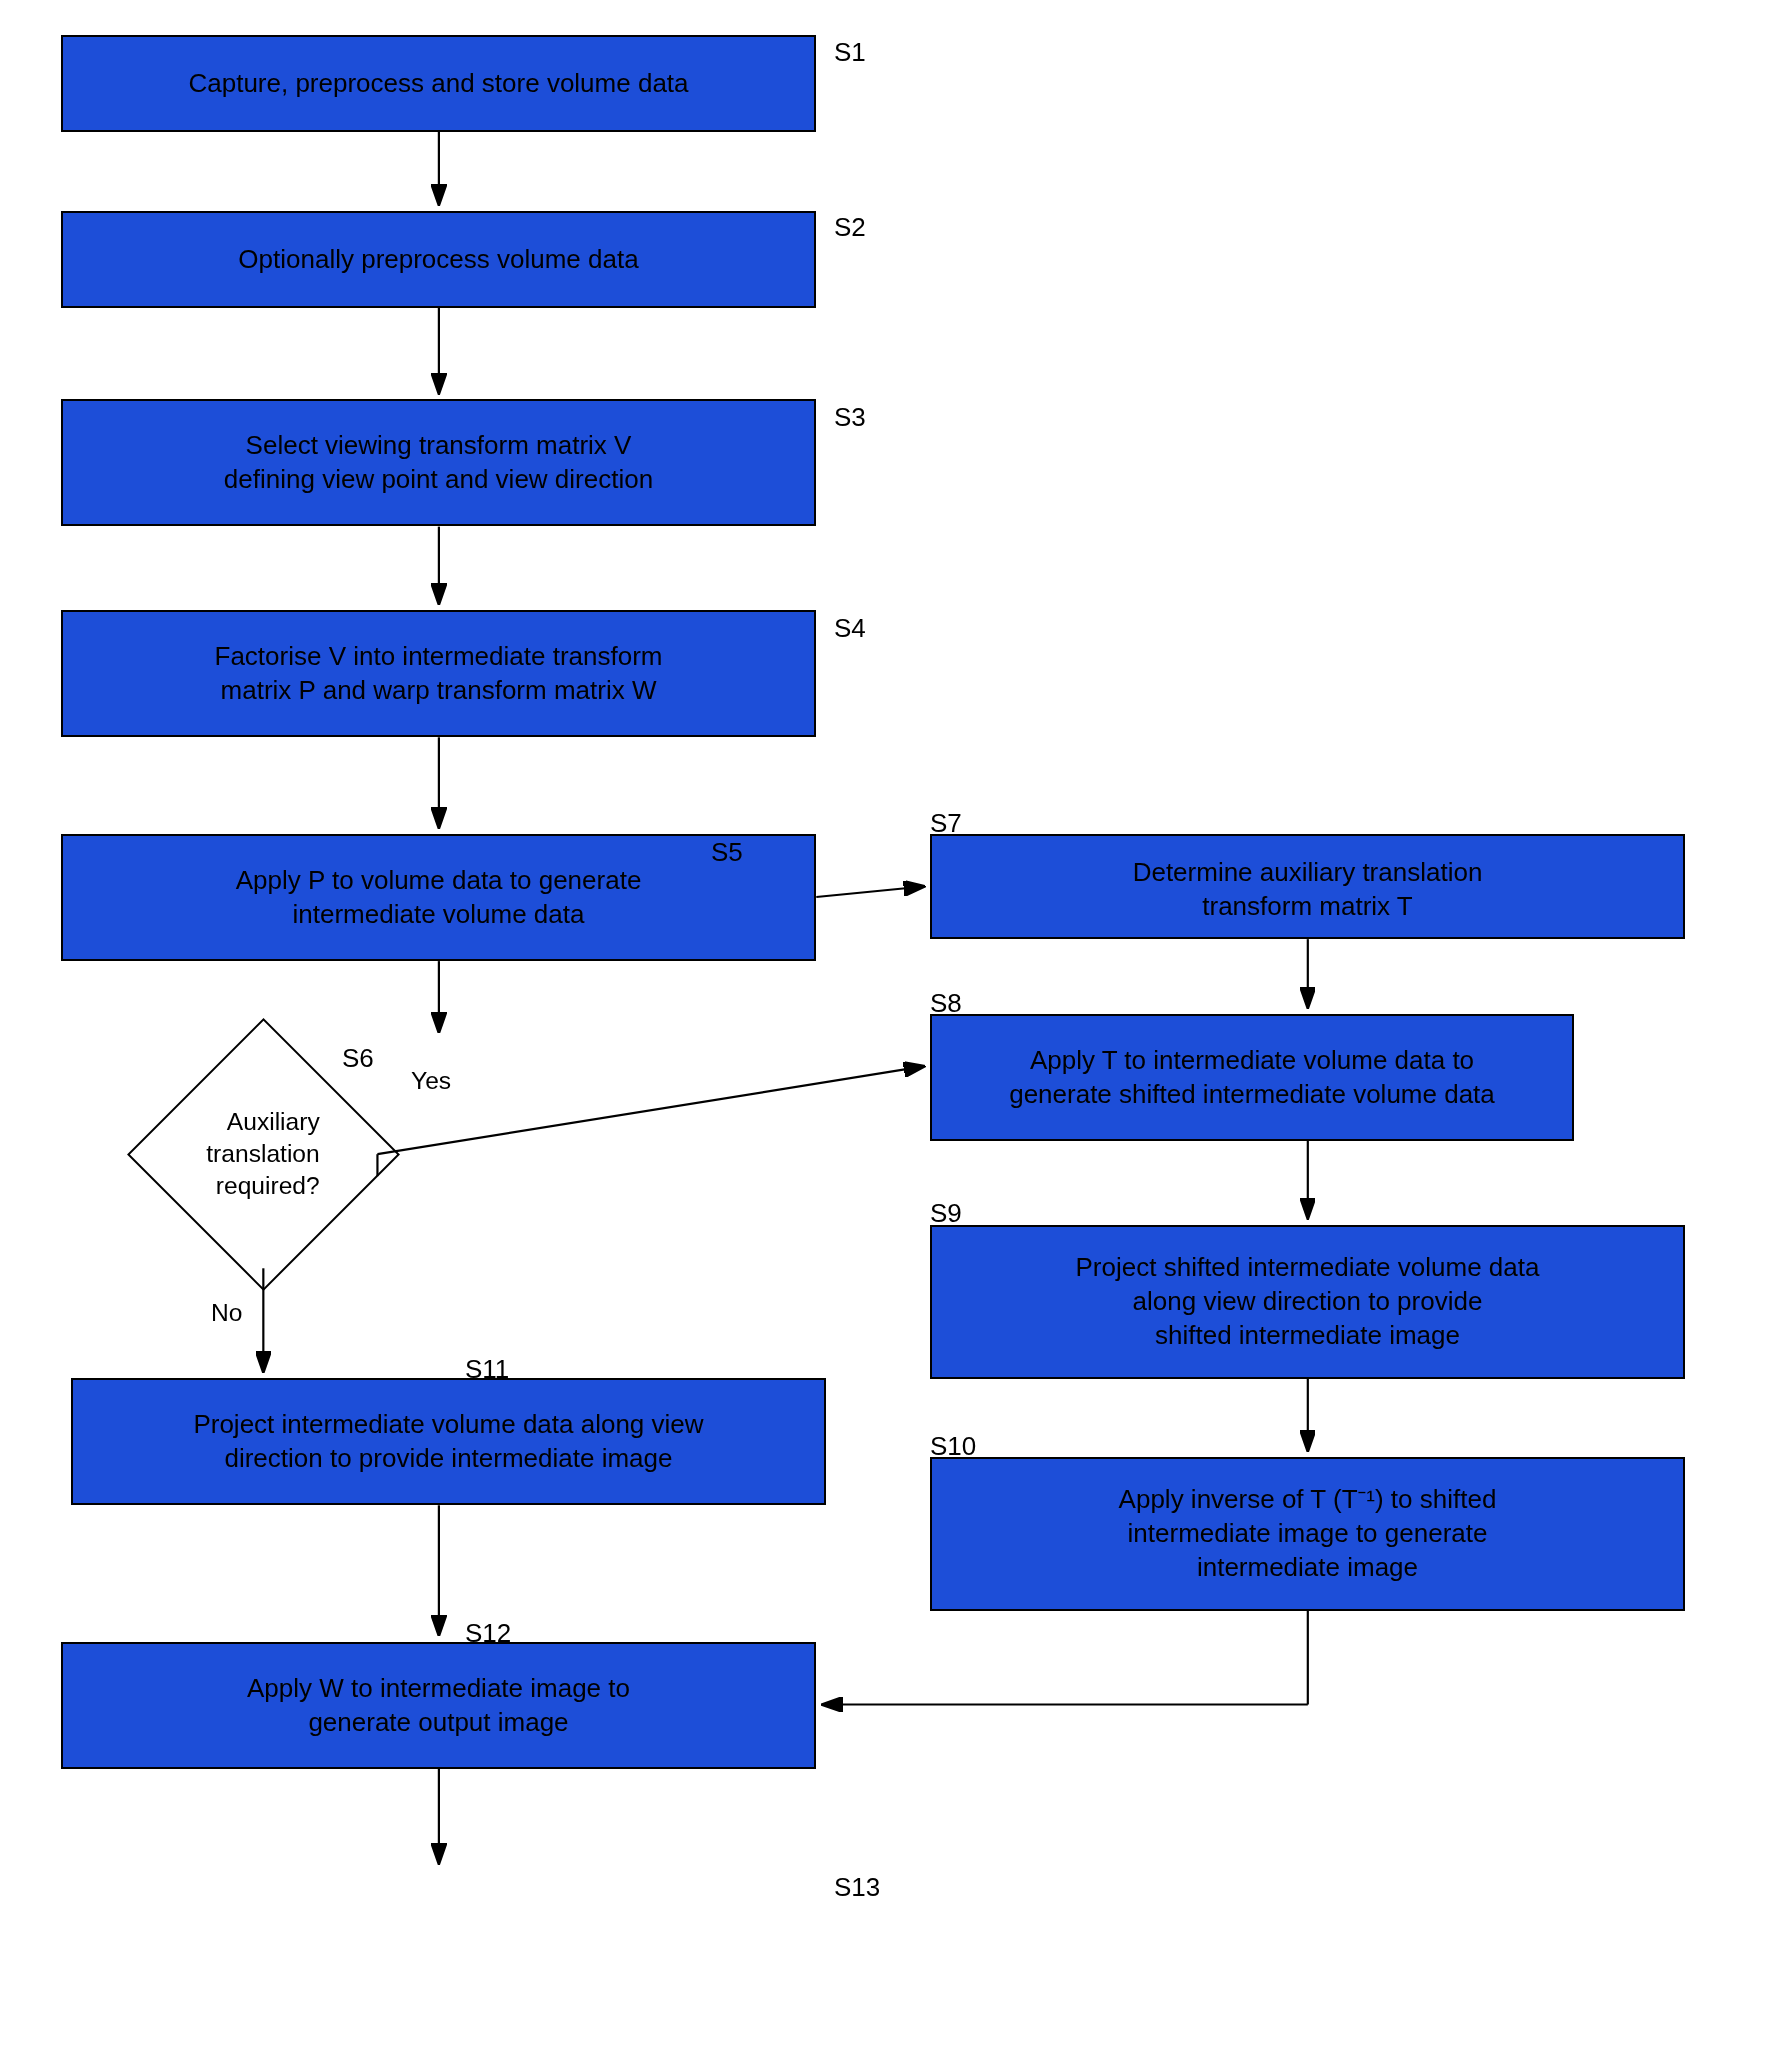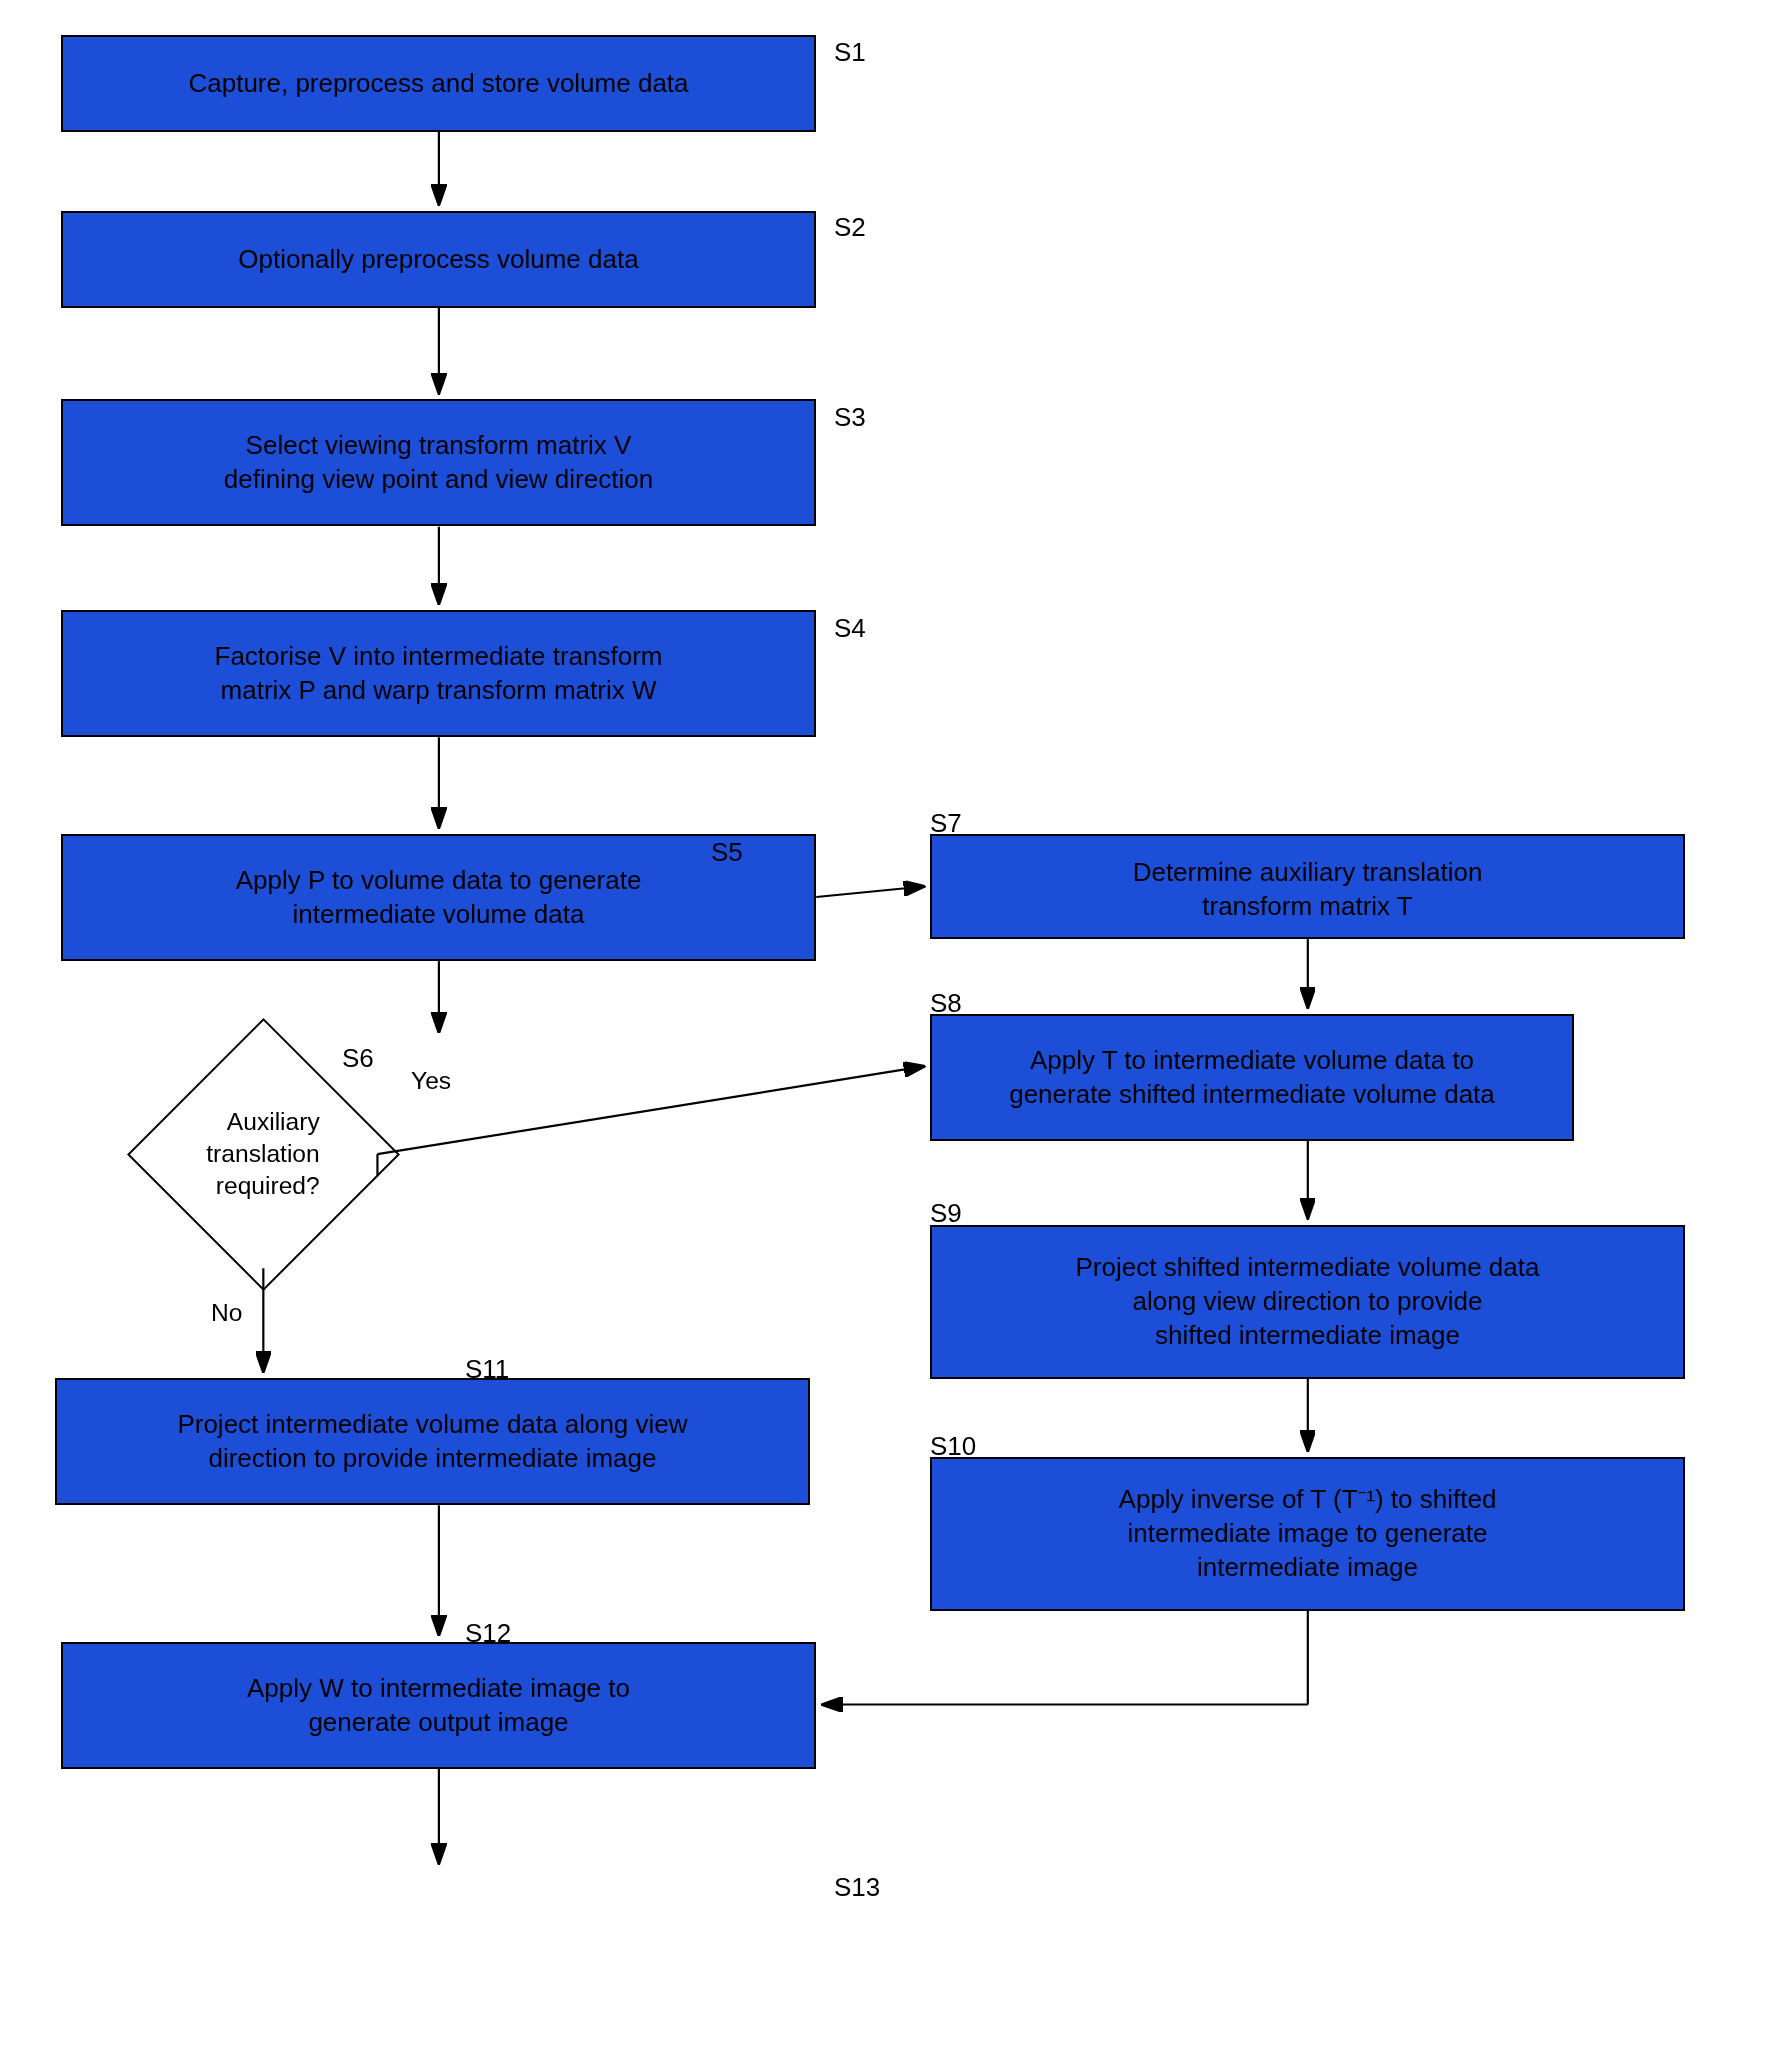--- a/index.html
+++ b/index.html
@@ -139,21 +139,21 @@
   </div>
   <span class="label" style="left:930px; top:1198px;">S9</span>
 
   <div class="box" style="left:930px; top:1457px; width:755px; height:154px;">
     <span style="white-space:pre-line;">Apply inverse of T (T⁻¹) to shifted
 intermediate image to generate
 intermediate image</span>
   </div>
   <span class="label" style="left:930px; top:1431px;">S10</span>
 
-  <div class="box" style="left:55px; top:1378px; width:755px; height:127px;">
+  <div class="box" style="left:71px; top:1378px; width:755px; height:127px;">
     <span style="white-space:pre-line;">Project intermediate volume data along view
 direction to provide intermediate image</span>
   </div>
   <span class="label" style="left:465px; top:1354px;">S11</span>
 
   <div class="box" style="left:61px; top:1642px; width:755px; height:127px;">
     <span style="white-space:pre-line;">Apply W to intermediate image to
 generate output image</span>
   </div>
   <span class="label" style="left:465px; top:1618px;">S12</span>

